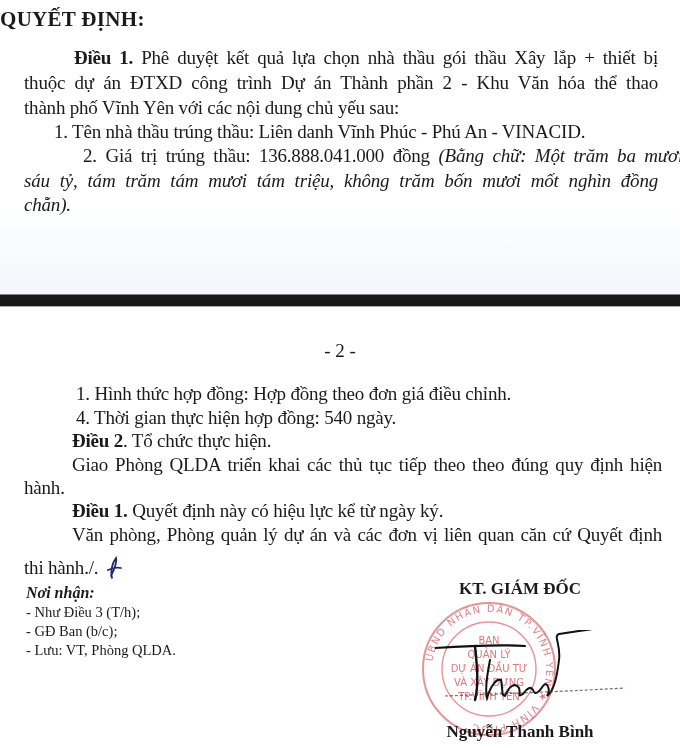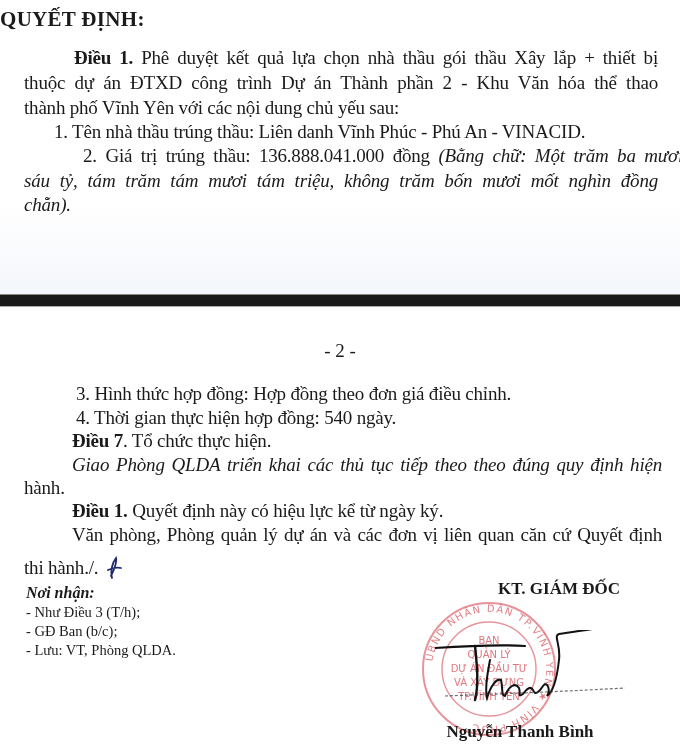--- a/index.html
+++ b/index.html
@@ -87,21 +87,21 @@
     }
     .recipients .r-item {
       font-size: 14.5px;
       line-height: 19px;
     }
     .sign-block {
       position: absolute;
       left: 420px;
       top: 578px;
       width: 200px;
-      text-align: right;
+      text-align: center;
     }
     .sign-title {
       font-weight: bold;
       font-size: 17px;
       line-height: 22px;
     }
     .signer-name {
       position: absolute;
       left: 420px;
       top: 722px;
@@ -157,27 +157,27 @@
     <span>2. Giá trị trúng thầu: 136.888.041.000 đồng </span><i>(Bằng chữ: Một trăm ba mươi</i>
   </span>
 </div>
 <div class="line ital" style="top:170px; left:24px; width:634px;">
   <span class="justify">sáu tỷ, tám trăm tám mươi tám triệu, không trăm bốn mươi mốt nghìn đồng</span>
 </div>
 <div class="line ital" style="top:194px; left:24px;">chẵn).</div>
 
 <div class="page-num">- 2 -</div>
 
-<div class="line" style="top:383px; left:76px;">3. Hình thức hợp đồng: Hợp đồng theo đơn giá điều chỉnh.</div>
+<div class="line" style="top:383px; left:76px;">1. Hình thức hợp đồng: Hợp đồng theo đơn giá điều chỉnh.</div>
 <div class="line" style="top:407px; left:76px;">4. Thời gian thực hiện hợp đồng: 540 ngày.</div>
 
 <div class="line" style="top:430px; left:72px;">
-  <b>Điều 7</b><span>. Tổ chức thực hiện.</span>
-</div>
-<div class="line" style="top:454px; left:72px; width:590px;font-style:italic;">
+  <b>Điều 2</b><span>. Tổ chức thực hiện.</span>
+</div>
+<div class="line" style="top:454px; left:72px; width:590px;">
   <span class="justify">Giao Phòng QLDA triển khai các thủ tục tiếp theo theo đúng quy định hiện</span>
 </div>
 <div class="line" style="top:477px; left:24px;">hành.</div>
 
 <div class="line" style="top:500px; left:72px;">
   <b>Điều 1.</b><span> Quyết định này có hiệu lực kể từ ngày ký.</span>
 </div>
 <div class="line" style="top:524px; left:72px; width:590px;">
   <span class="justify">Văn phòng, Phòng quản lý dự án và các đơn vị liên quan căn cứ Quyết định</span>
 </div>

